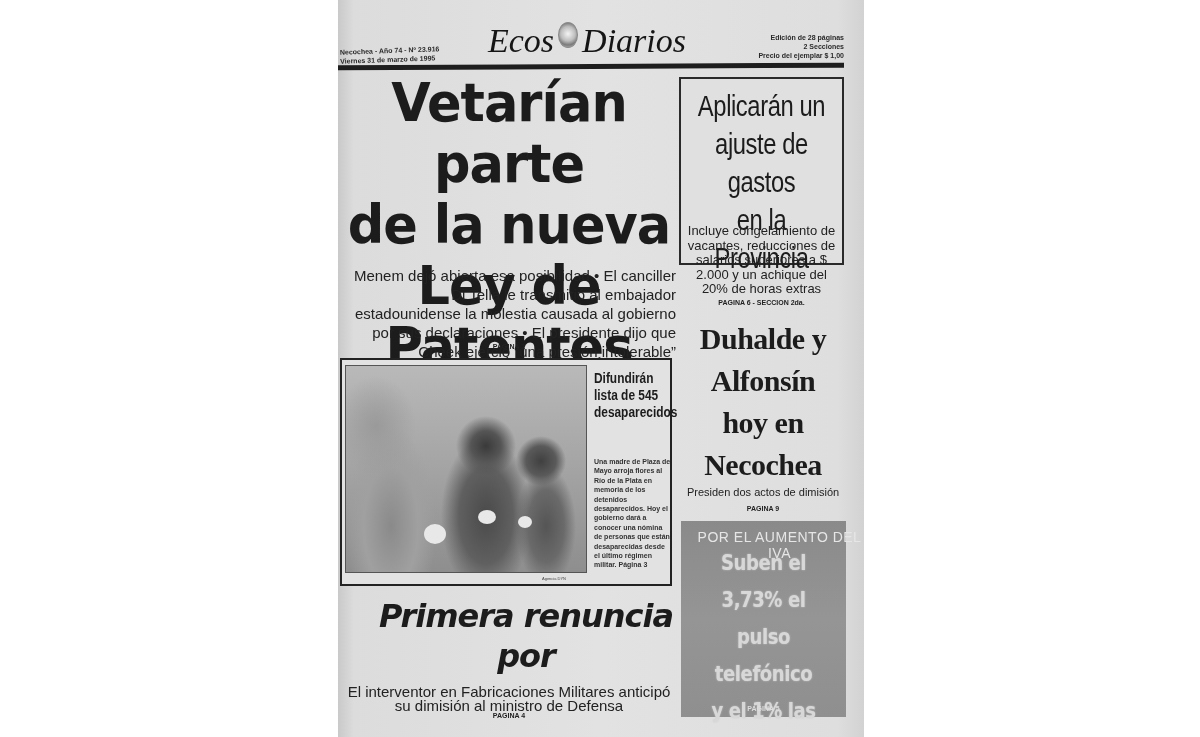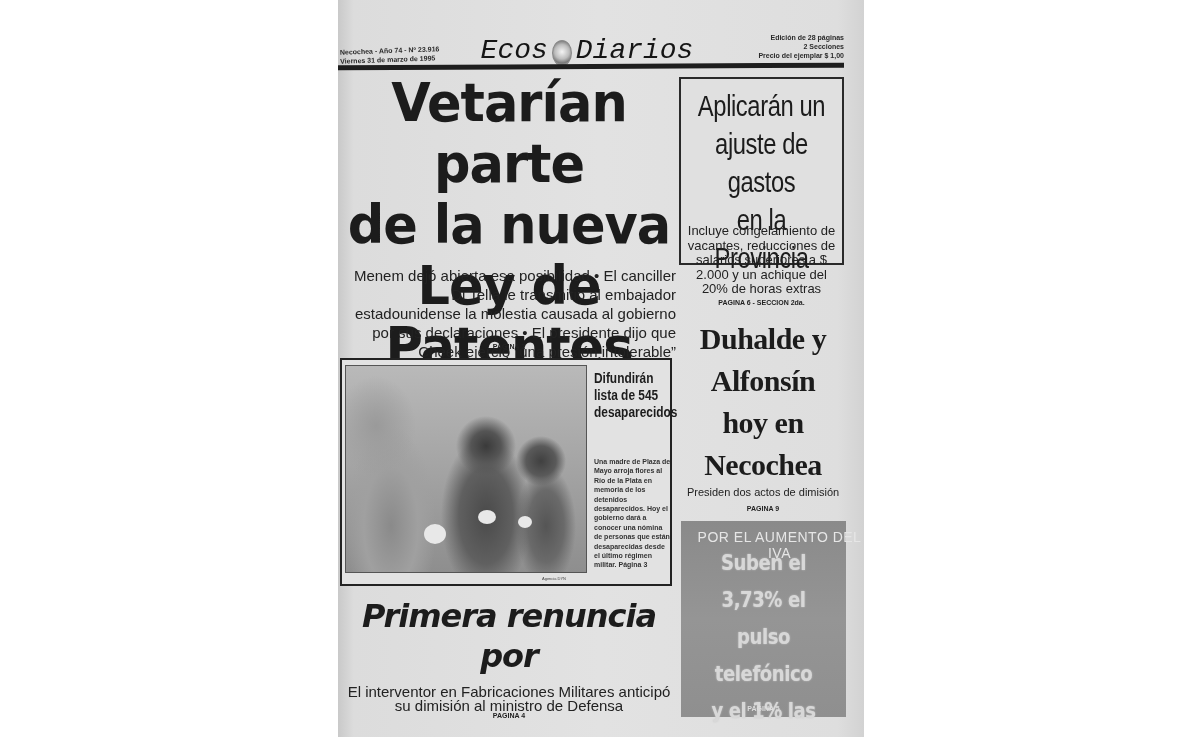--- a/index.html
+++ b/index.html
@@ -20,22 +20,22 @@
   .mast-left {
     position: absolute; left: 2px; top: 46px; font-size: 7px; line-height: 9px;
     font-weight: bold; color: #2a2a2a; transform: rotate(-2deg);
   }
   .mast-right {
     position: absolute; right: 20px; top: 33px; font-size: 7px; line-height: 9px;
     font-weight: bold; color: #2a2a2a; text-align: right;
   }
   .logo {
     position: absolute; left: 118px; top: 22px; width: 262px; height: 44px;
-    display: flex; align-items: flex-end; justify-content: center;
-    font-family: Liberation Mono, monospace; font-style: italic; font-size: 28px;
+    display: flex; align-items: flex-start; justify-content: center;
+    font-family: Liberation Serif, serif; font-style: italic; font-size: 34px;
     color: #151515; letter-spacing: 0px;
   }
   .logo .seal {
     display: inline-block; width: 20px; height: 26px; border-radius: 50%;
     background: radial-gradient(circle at 50% 45%, #f4f4f4 0%, #bdbdbd 45%, #7a7a7a 70%, #cfcfcf 100%);
     margin: 0 4px; border: 1px solid #888;
   }
   .mast-rule {
     position: absolute; left: 0; top: 64px; width: 506px; height: 5px;
     background: #1e1e1e; transform: rotate(-0.3deg);
@@ -101,21 +101,21 @@
     font-size: 14px; line-height: 17px; color: #1c1c1c;
     transform: scaleX(0.85); transform-origin: left top;
   }
   .photo-caption {
     position: absolute; left: 252px; top: 97px; width: 78px;
     font-size: 7px; line-height: 9.4px; font-weight: bold; color: #333;
   }
 
   
   .hl-bottom {
-    position: absolute; left: 6px; top: 596px; width: 330px;
+    position: absolute; left: 23px; top: 596px; width: 330px;
     font-family: "DejaVu Sans", sans-serif; font-weight: bold; font-style: italic;
     font-size: 32px; line-height: 40px; text-align: center; color: #1c1c1c;
     letter-spacing: -1px;
   }
   .hl-bottom-sub {
     position: absolute; left: 4px; top: 685px; width: 334px;
     font-size: 15px; line-height: 14px; text-align: center; color: #222;
   }
   .hl-bottom-pg { position: absolute; left: 4px; top: 712px; width: 334px; }
 

